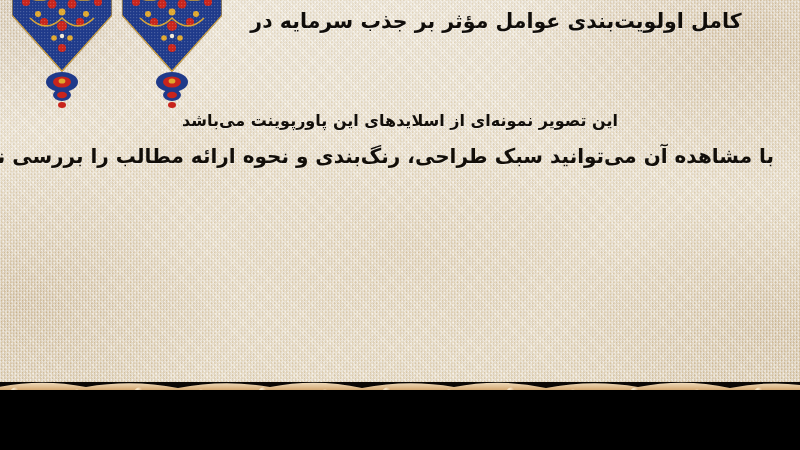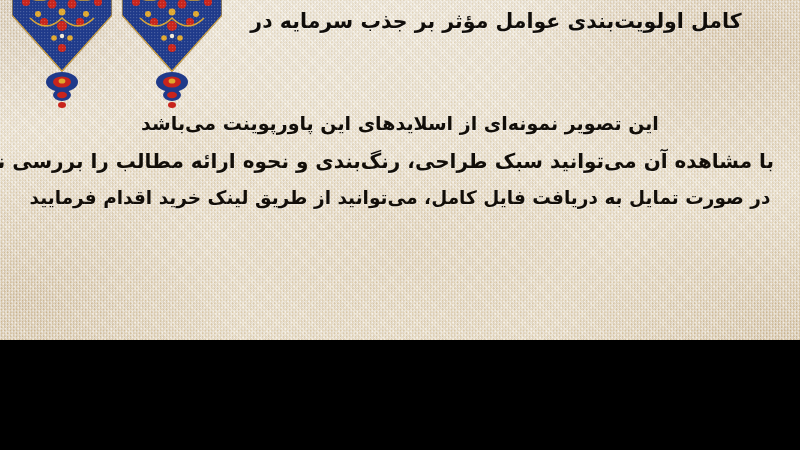--- a/index.html
+++ b/index.html
@@ -4,21 +4,21 @@
 <title>Persian Carpet Slide</title>
 <style>
   html, body {
     margin: 0;
     padding: 0;
     background: #000;
   }
   #slide {
     position: relative;
     width: 800px;
-    height: 340px;
+    height: 390px;
     overflow: hidden;
     background: #d946ef;
     font-family: "DejaVu Sans", "Liberation Sans", sans-serif;
     user-select: none;
   }
 
   
   .carpet-field {
     position: absolute;
     left: 0; top: 0;
@@ -111,21 +111,21 @@
     width: 748px;
     text-align: center;
     color: #120e09;
     font-size: 19px;
     font-weight: 700;
     line-height: 1.62;
     font-family: "DejaVu Sans", "Liberation Sans", sans-serif;
     text-shadow: 0 1px 0 rgba(255,255,255,0.30);
   }
   .body-line { display: block; white-space: nowrap; }
-  .body-line.l1 { font-size: 19px; }
+  .body-line.l1 { font-size: 16px; }
   .body-line.l2 { font-size: 20px; margin-top: 6px; }
   .body-line.l3 { font-size: 18.5px; margin-top: 6px; }
 </style>
 </head>
 <body>
 
 <div id="slide">
 
   <div class="carpet-field"></div>
   <div class="weave"></div>
@@ -288,21 +288,20 @@
     </svg>
   </div>
 
   <div class="title-block">
     <span class="title-line">کامل اولویت‌بندی عوامل مؤثر بر جذب سرمایه در</span>
   </div>
 
   <div class="body-block">
     <span class="body-line l1">این تصویر نمونه‌ای از اسلایدهای این پاورپوینت می‌باشد</span>
     <span class="body-line l2">با مشاهده آن می‌توانید سبک طراحی، رنگ‌بندی و نحوه ارائه مطالب را بررسی نمایید</span>
-    <span class="body-line l3">در صورت تمایل به دریافت فایل کامل، می‌توانید از طریق لینک خرید اقدام فرمایید</span>
   </div>
 
   <div class="fringe-band">
     <div class="fringe-black"></div>
     <svg width="800" height="84" viewBox="0 0 800 84" style="position:absolute;left:0;top:0" aria-hidden="true">
       <defs>
         <linearGradient id="ropeG" x1="0" y1="0" x2="0" y2="1">
           <stop offset="0%" stop-color="#f0dcbc"></stop>
           <stop offset="45%" stop-color="#d5ab77"></stop>
           <stop offset="100%" stop-color="#9d7247"></stop>

